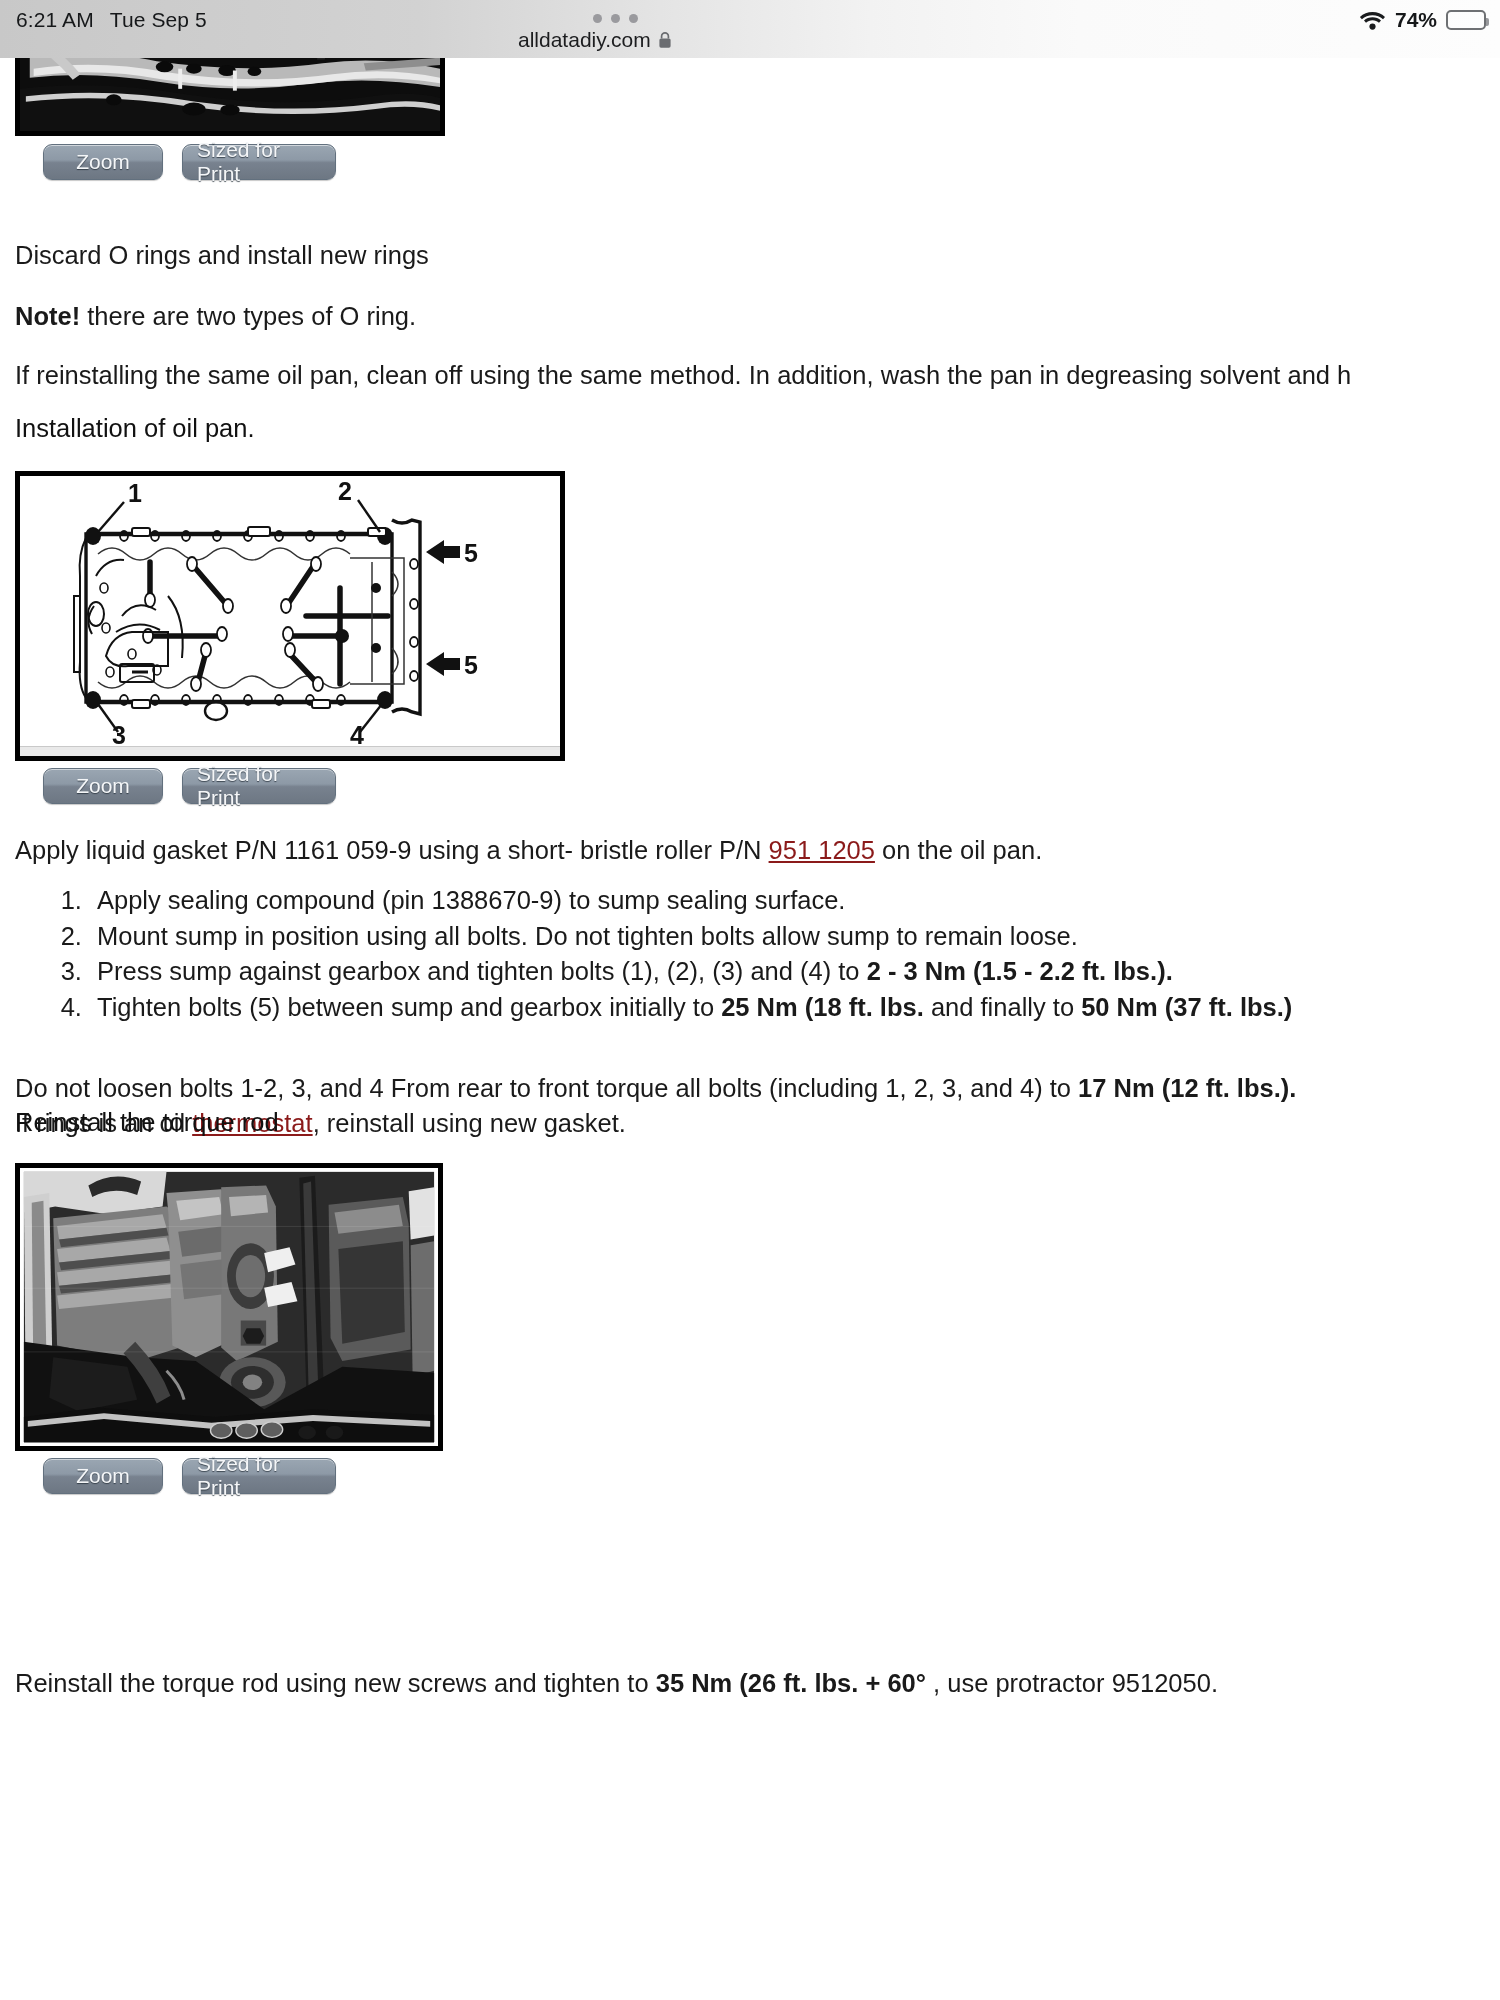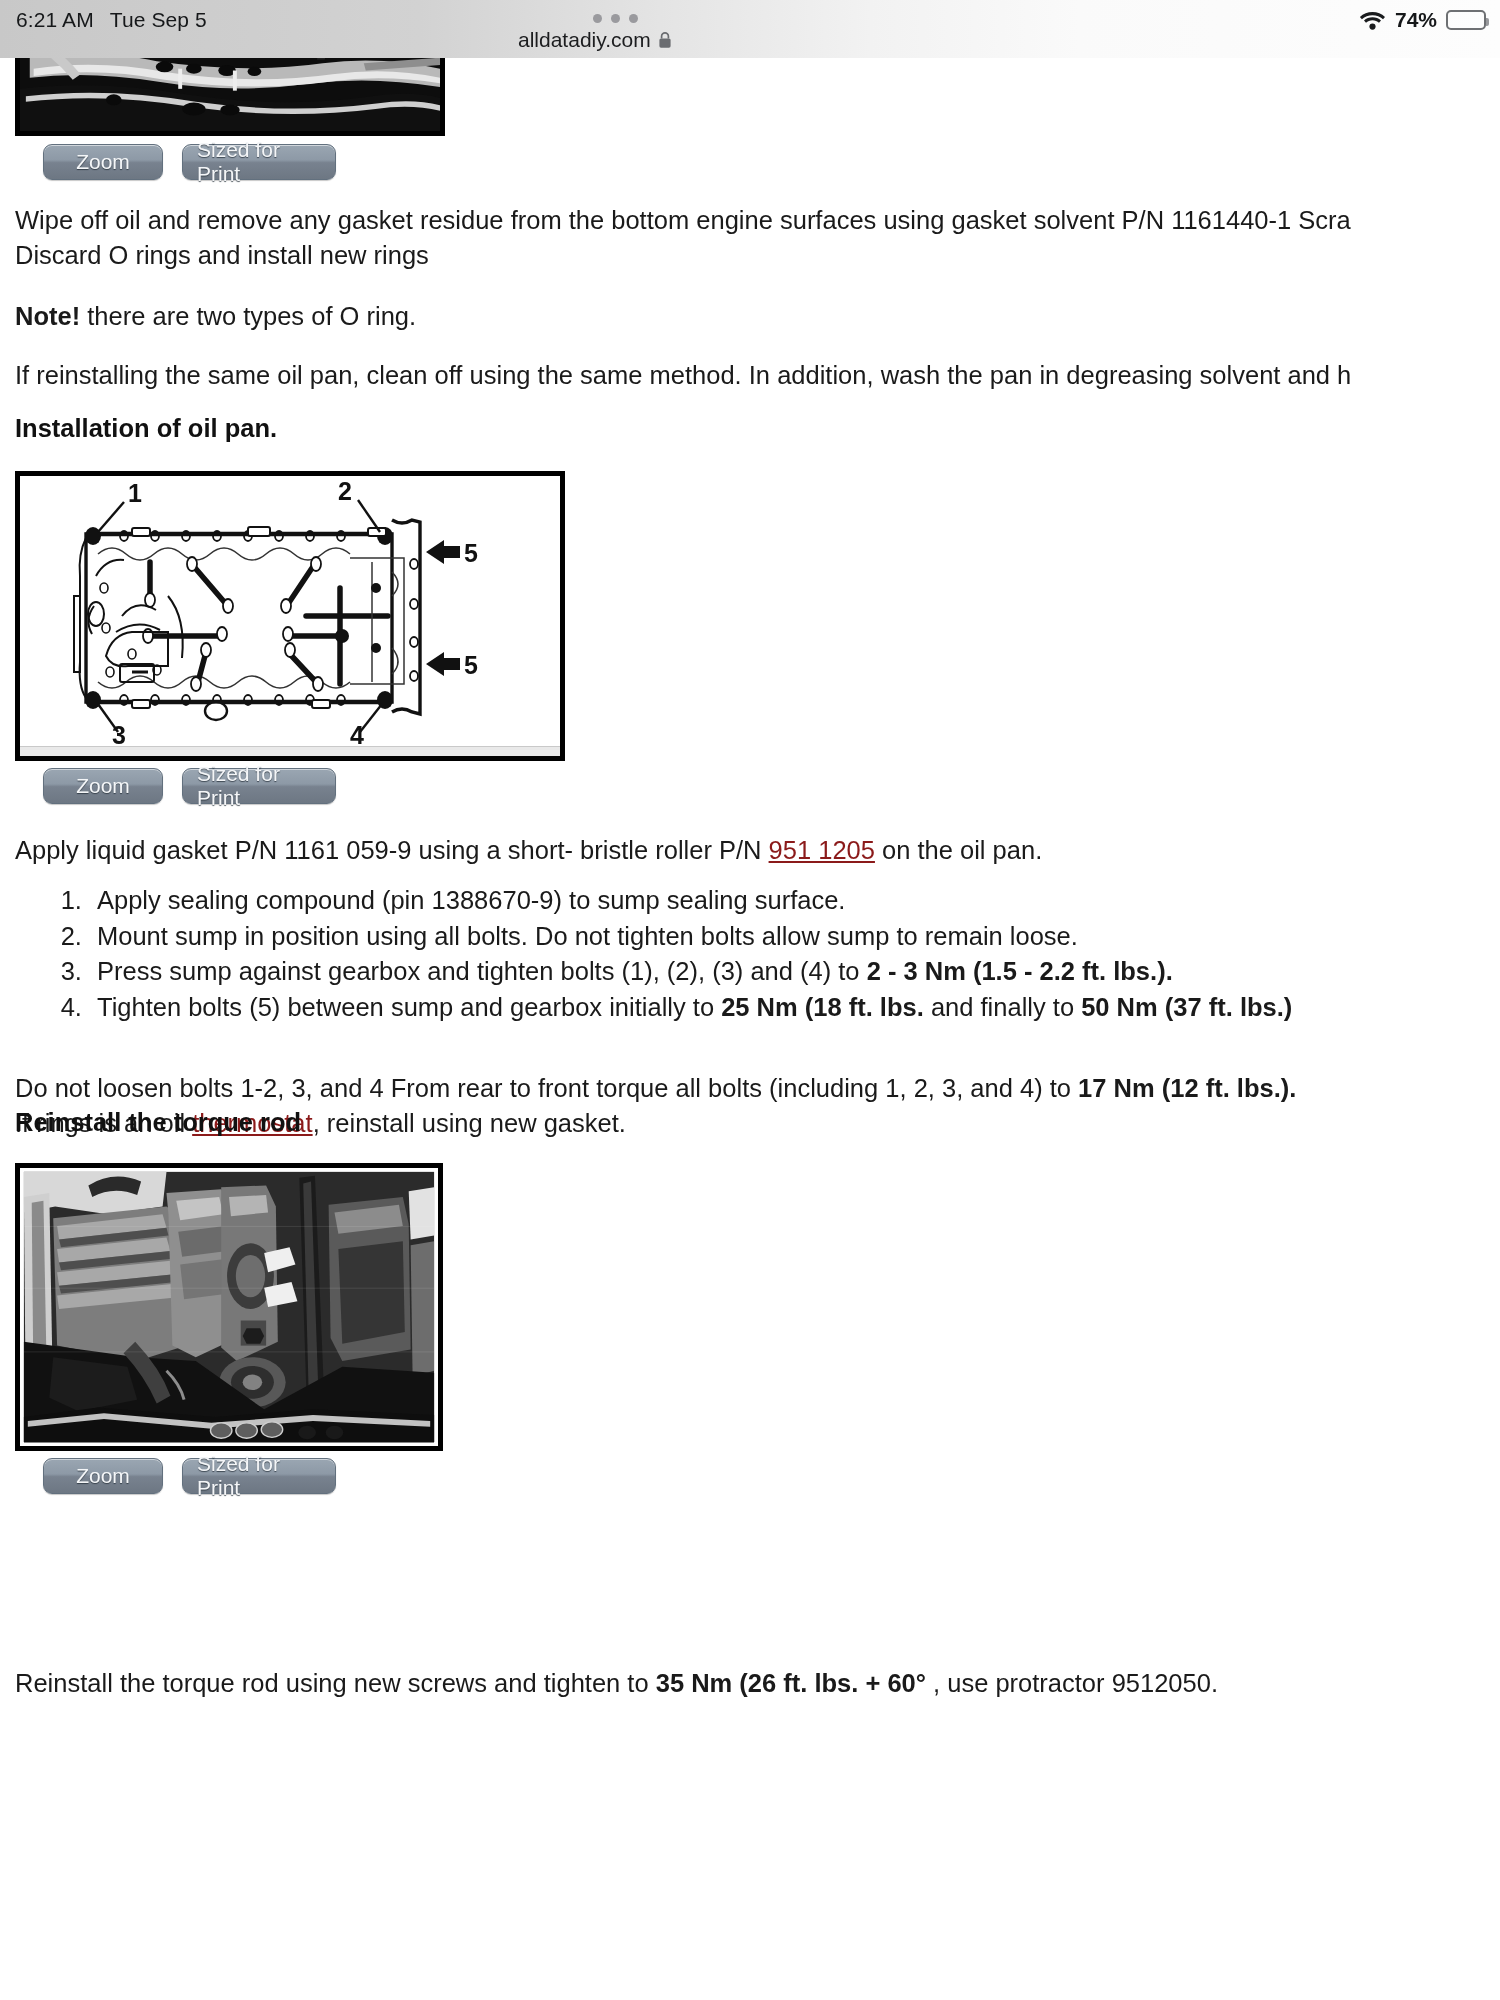--- a/index.html
+++ b/index.html
@@ -111,21 +111,21 @@
     white-space: nowrap;
   }
   .body-text b, .body-text strong { font-weight: bold; }
   .doc-link {
     color: #8b1a1a;
     text-decoration: underline;
     text-underline-offset: 2px;
     cursor: pointer;
   }
   h3.sec-head {
-    font-size: 25.5px; font-weight: bold; margin: 0;
+    font-size: 25.5px; font-weight: normal; margin: 0;
     color: #111;
   }
   ol.steps {
     margin: 0; padding: 0 0 0 74px;
     font-size: 25.5px; line-height: 35.5px; color: #1a1a1a;
   }
   ol.steps li { white-space: nowrap; padding-left: 8px; }
 
   
   #diagram-frame {
@@ -207,21 +207,20 @@
       <path d="M0 18 Q 30 34 54 64 L62 58 Q 38 28 8 12 Z" fill="#c9c9c9"></path>
       <path d="M352 46 L430 40 L430 48 L354 54 Z" fill="#8e8e8e"></path>
     </svg>
   </div>
 
   <div class="btn-row" style="position:absolute; left:15px; top:86px;">
     <div class="ad-btn btn-zoom">Zoom</div>
     <div class="ad-btn btn-print">Sized for Print</div>
   </div>
 
-  <div class="body-text" style="position:absolute; left:15px; top:145px;">Wipe off oil and remove any gasket residue from the bottom engine surfaces using gasket solvent P/N 1161440-1 Scra</div>
   <div class="body-text" style="position:absolute; left:15px; top:180px;">Discard O rings and install new rings</div>
 
   <div class="body-text" style="position:absolute; left:15px; top:241px;">
     <b>Note!</b><span> there are two types of O ring.</span>
   </div>
 
   <div class="body-text" style="position:absolute; left:15px; top:300px;">If reinstalling the same oil pan, clean off using the same method. In addition, wash the pan in degreasing solvent and h</div>
 
   <h3 class="sec-head" style="position:absolute; left:15px; top:356px;">Installation of oil pan.</h3>
 

